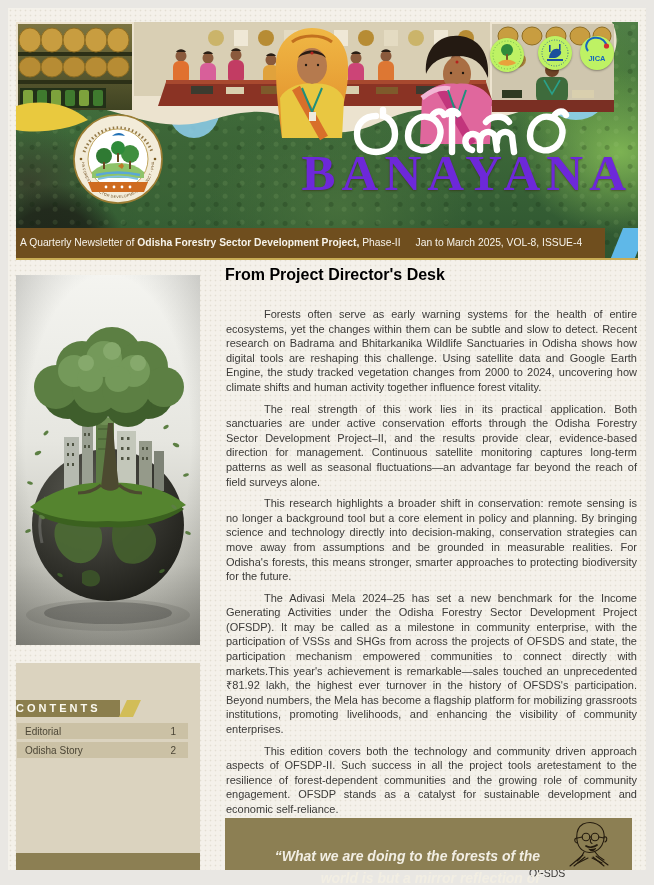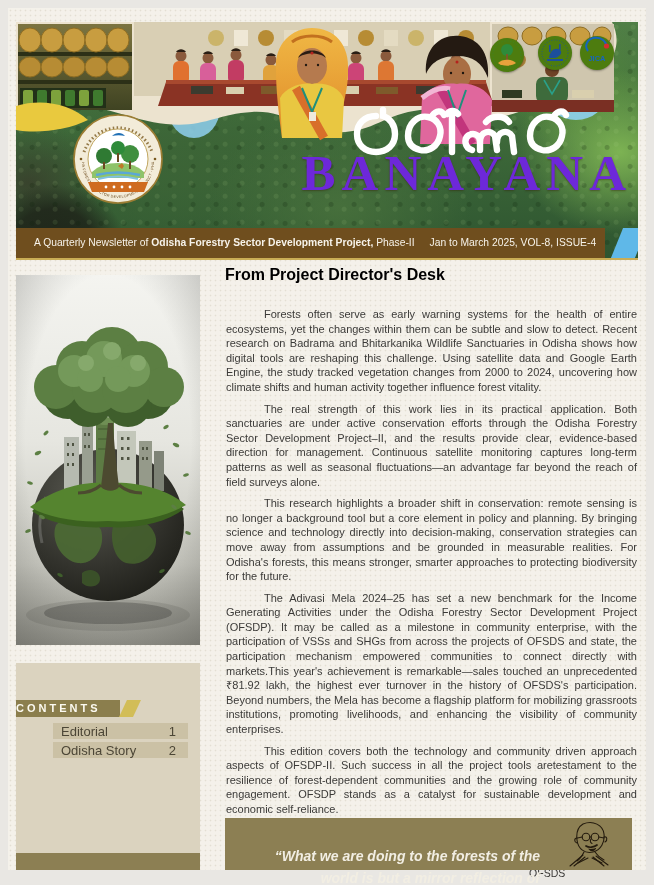--- a/index.html
+++ b/index.html
@@ -14,36 +14,36 @@
     radial-gradient(140px 110px at 97% 55%, #7db353, rgba(125,179,83,0) 75%),
     radial-gradient(120px 95px at 89% 25%, #558a3c, rgba(85,138,60,0) 72%),
     radial-gradient(170px 120px at 52% 78%, rgba(71,112,60,.95), rgba(71,112,60,0) 78%),
     radial-gradient(220px 140px at 28% 62%, rgba(60,100,54,.9), rgba(60,100,54,0) 80%),
     linear-gradient(180deg,#507f46 0%,#3e6a3a 45%,#2e5530 100%);}
   .banner-bg::after{content:"";position:absolute;inset:0;opacity:.75;background-image:
     radial-gradient(circle at 30% 40%, rgba(190,225,150,.14) 0 2px, transparent 3px),
     radial-gradient(circle at 70% 60%, rgba(15,35,12,.28) 0 2px, transparent 3px);
     background-size:17px 13px,23px 19px;}
   .collage{position:absolute;left:0;top:0;width:622px;height:135px;}
-  .logo-circle{position:absolute;border-radius:50%;background:#4d7c0f;box-shadow:0 1px 2px rgba(0,0,0,.35);}
+  .logo-circle{position:absolute;border-radius:50%;background:#bef264;box-shadow:0 1px 2px rgba(0,0,0,.35);}
   .central-logo{position:absolute;left:56px;top:90px;width:92px;height:94px;}
   .odia-title{position:absolute;left:336px;top:84px;width:252px;height:50px;}
   .main-title{position:absolute;right:6px;top:126px;font-family:"Liberation Serif",serif;font-weight:700;font-size:51px;letter-spacing:6px;color:#6d28d9;text-shadow:0 1px 2px rgba(50,35,0,.45);line-height:1;}
-  .tagline-bar{position:absolute;left:0;bottom:0;width:589px;height:30px;background:#6f4e1e;color:#f7f3ea;font-size:10.3px;line-height:30px;padding-left:18px;box-sizing:border-box;white-space:nowrap;}
+  .tagline-bar{position:absolute;left:0;bottom:0;width:589px;height:30px;background:#6f4e1e;color:#f7f3ea;font-size:10.3px;line-height:30px;padding-left:4px;box-sizing:border-box;white-space:nowrap;}
   .tagline-bold{font-weight:700;}
   .tagline-issue{margin-left:15px;}
   .tagline-blue{position:absolute;left:601px;bottom:0;width:24px;height:30px;background:#5fb8e8;transform:skewX(-22deg);}
   .gold-rule{position:absolute;left:16px;top:258px;width:622px;height:2px;background:#c9ad55;}
   
   .eco-image{position:absolute;left:16px;top:275px;width:184px;height:370px;}
   .contents-panel{position:absolute;left:16px;top:663px;width:184px;height:190px;background:#dbd3bf;}
   .contents-header{position:absolute;left:0;top:37px;width:104px;height:17px;background:#8b7e4d;color:#fcfaf1;font-size:11px;font-weight:700;letter-spacing:3px;line-height:17px;padding-left:0;box-sizing:border-box;}
   .contents-accent{position:absolute;left:107px;top:37px;width:14px;height:17px;background:#d2bd57;transform:skewX(-25deg);}
   .contents-rows{position:absolute;left:1px;top:60px;width:171px;}
-  .contents-row{display:flex;justify-content:space-between;align-items:center;height:16px;background:#cbc1a5;margin-bottom:3px;padding:0 12px 0 8px;font-size:13px;color:#4c4636;margin-left:36px;}
+  .contents-row{display:flex;justify-content:space-between;align-items:center;height:16px;background:#cbc1a5;margin-bottom:3px;padding:0 12px 0 8px;font-size:10px;color:#4c4636;}
   .left-strip{position:absolute;left:16px;top:853px;width:184px;height:17px;background:#8c7f53;}
   
   .article{position:absolute;left:222px;top:266px;width:419px;color:#3b3a38;}
   .article h1{margin:0 0 23px 3px;font-size:16px;font-weight:700;color:#000000;}
   .article p{margin:0 4px 7px;font-size:11px;line-height:14.6px;text-align:justify;text-indent:38px;}
   .signature{margin:16px 13px 0 auto;width:max-content;text-align:center;line-height:1.3;}
   .sig-name{font-size:12.5px;font-weight:700;}
   .sig-ifs{font-size:12.5px;font-weight:400;}
   .sig-role,.sig-org{font-size:10.5px;}
   

